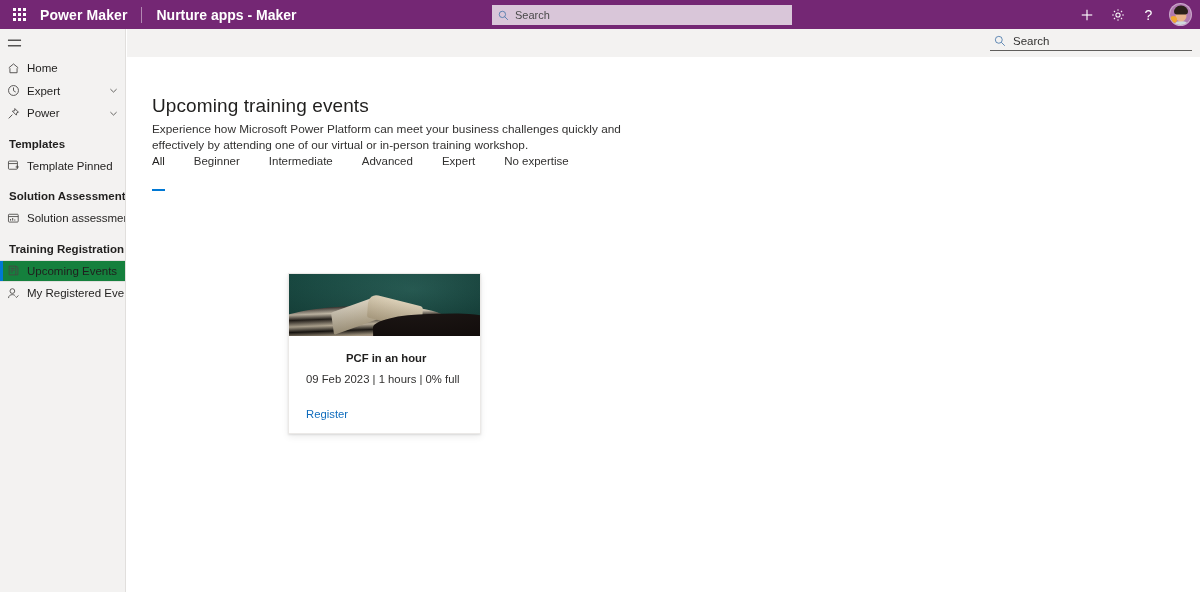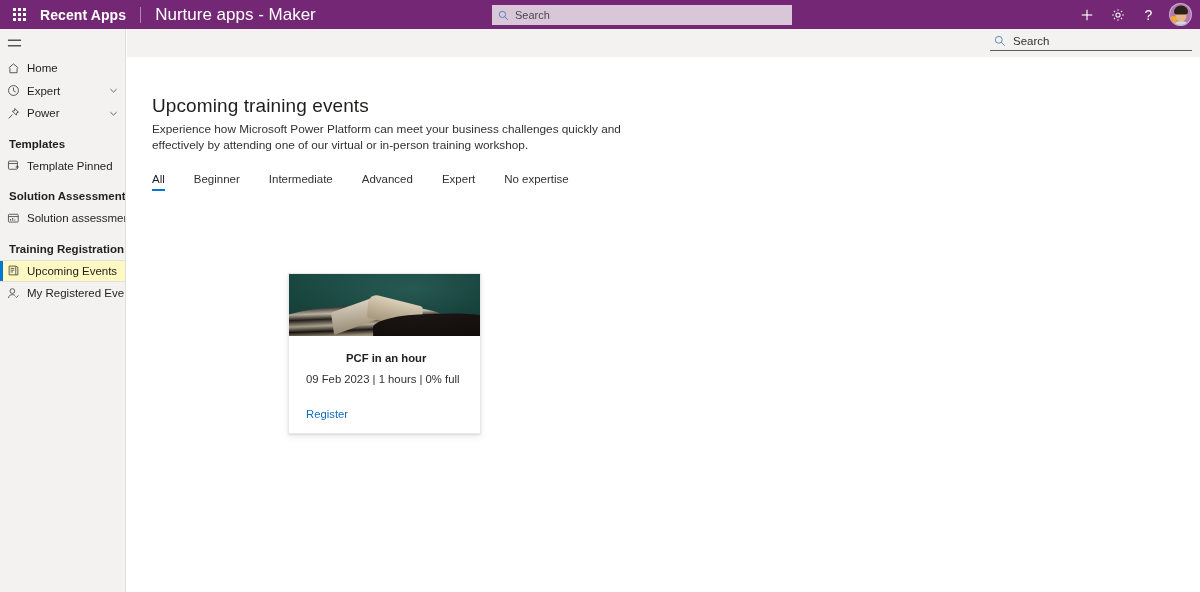--- a/index.html
+++ b/index.html
@@ -38,21 +38,21 @@
     font-size: 14px; font-weight: bold;
     letter-spacing: .1px;
     padding-left: 2px;
     cursor: pointer;
   }
   #brand-sep {
     width: 1px; height: 16px;
     background: rgba(255,255,255,.45);
     margin: 0 14px;
   }
-  #env-name { font-size: 17px; font-weight: normal; cursor: pointer; }
+  #env-name { font-size: 14px; font-weight: bold; cursor: pointer; }
 
   #header-search {
     position: absolute; left: 492px; top: 5px;
     width: 300px; height: 20px;
     background: #d9c6d9;
     display: flex; align-items: center;
     padding: 0 6px;
     cursor: text;
   }
   #header-search .mag { margin-right: 6px; display:flex; }
@@ -121,21 +121,21 @@
     color: #201f1e;
   }
   .nav-item .nic {
     width: 20px; min-width: 20px;
     display: flex; align-items: center; justify-content: flex-start;
     color: #484644;
   }
   .nav-item .nlabel { font-size: 11.5px; white-space: nowrap; }
   .nav-item .chev { margin-left: auto; display: flex; color: #484644; }
   .nav-item.active {
-    background: #fef9c3;
+    background: #15803d;
     border-top: 1px solid #e1dfdd;
     border-bottom: 1px solid #e1dfdd;
   }
   .nav-item.active::before {
     content: ""; position: absolute; left: 0; top: 0;
     width: 3px; height: 100%; background: #0078d4;
   }
   .nav-group {
     font-size: 11.5px; font-weight: bold;
     color: #201f1e;
@@ -180,21 +180,21 @@
 
   
   #tabs {
     position: absolute; left: 25px; top: 108px;
     display: flex; align-items: flex-end;
     height: 26px;
   }
   .tab {
     font-size: 11.5px; color: #323130;
     margin-right: 29px;
-    padding-bottom: 6px;
+    padding-bottom: 24px;
     cursor: pointer;
     position: relative;
     white-space: nowrap;
   }
   .tab.selected { color: #201f1e; }
   .tab.selected::after {
     content: ""; position: absolute;
     left: 0; right: 0; bottom: 0;
     height: 2px; background: #0078d4;
   }
@@ -276,21 +276,21 @@
         <i></i>
         <i></i>
         <i></i>
         <i></i>
         <i></i>
         <i></i>
         <i></i>
         <i></i>
     </div>
   </div>
-  <div id="brand-name">Recent Apps</div>
+  <div id="brand-name">Power Maker</div>
   <div id="brand-sep"></div>
   <div id="env-name">Nurture apps - Maker</div>
 
   <div id="header-search">
     <span class="mag">
       <svg width="11" height="11" viewBox="0 0 16 16">
         <circle cx="6.4" cy="6.4" r="4.6" fill="none" stroke="#3b6ea5" stroke-width="1.1"></circle>
         <line x1="9.8" y1="9.8" x2="14.4" y2="14.4" stroke="#3b6ea5" stroke-width="1.1"></line>
       </svg>
     </span>

